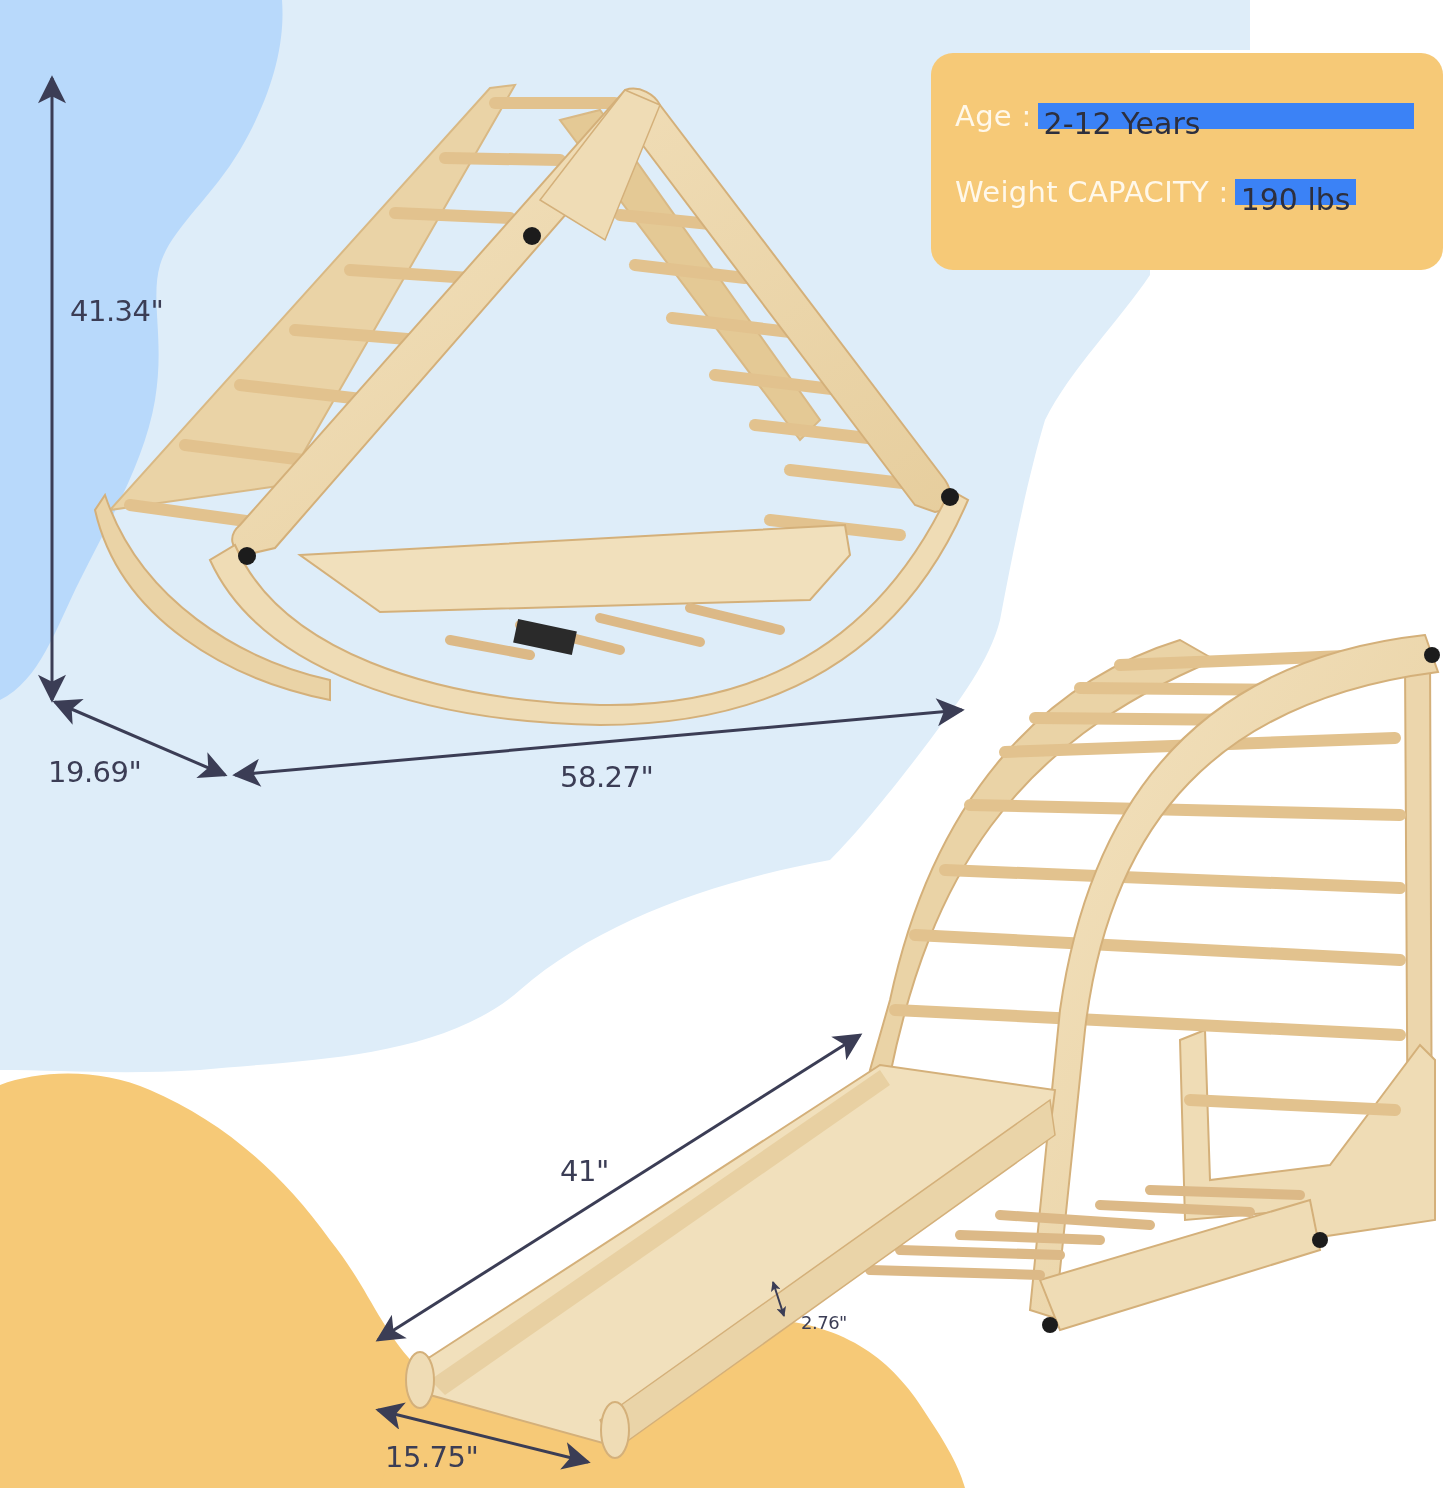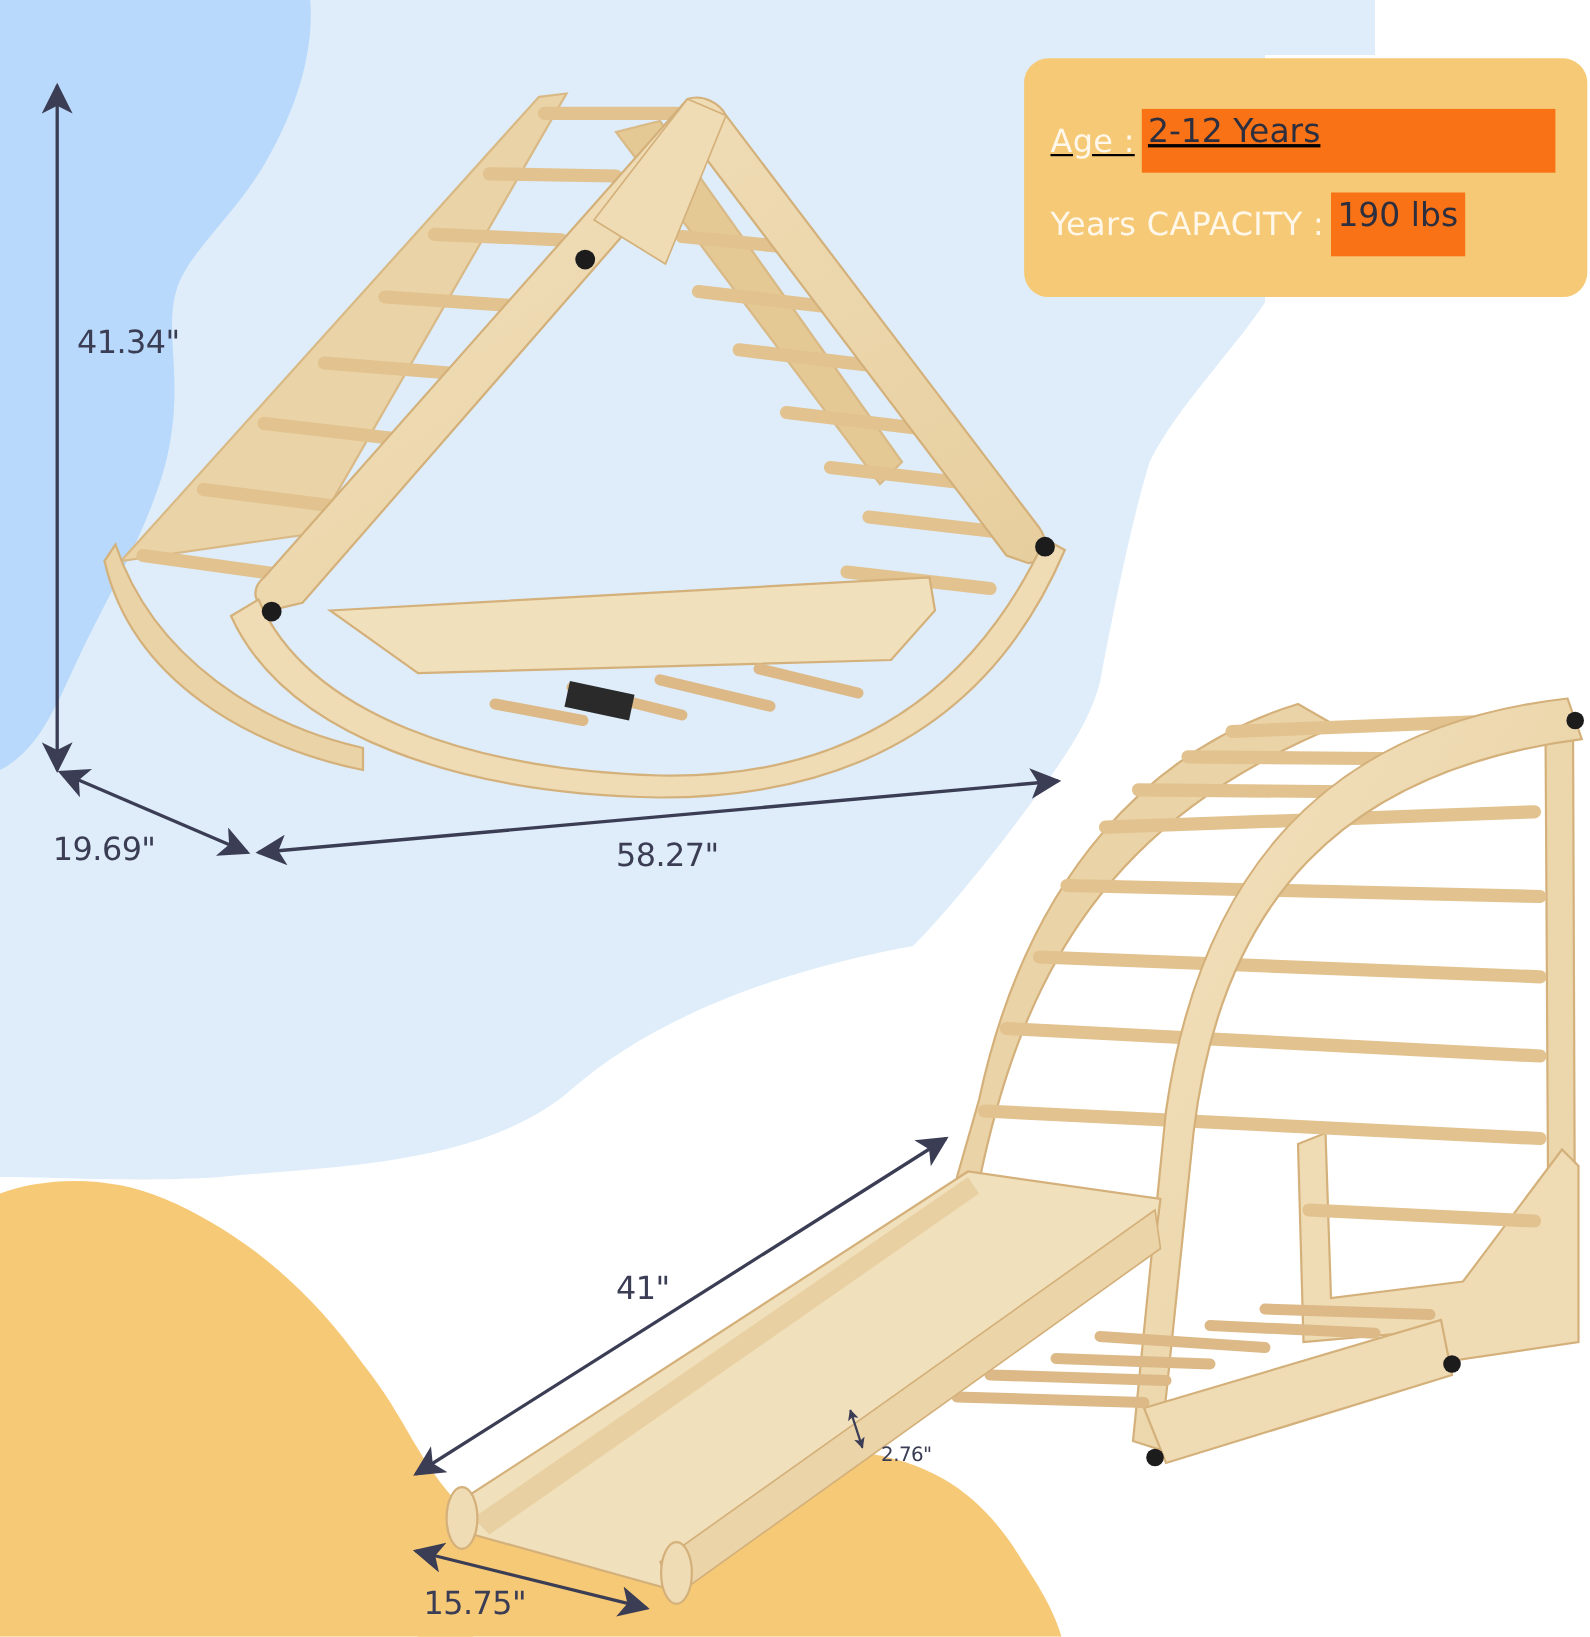--- a/index.html
+++ b/index.html
@@ -23,29 +23,29 @@
     border-radius: 22px;
   }
   .spec-row { position: absolute; left: 24px; display: flex; align-items: center; }
   .spec-key {
     color: #fff8ea;
     font-family: "DejaVu Sans", sans-serif;
     font-size: 29px;
     letter-spacing: 0.3px;
   }
   .spec-val {
-    background: #f97316;
+    background: #3b82f6;
     color: #2d2f3e;
     font-family: "DejaVu Sans", sans-serif;
     font-size: 30px;
     padding: 0 6px;
-    height: 58px;
+    height: 26px;
     line-height: 42px;
   }
-  .spec-row.age { top: 46px; text-decoration: underline; }
+  .spec-row.age { top: 46px; }
   .spec-row.age .spec-val { width: 376px; margin-left: 6px; }
   .spec-row.weight { top: 122px; }
   .spec-row.weight .spec-val { margin-left: 6px; }
 </style>
 </head>
 <body>
 
 <svg class="layer" viewBox="0 0 1445 1488" xmlns="http://www.w3.org/2000/svg">
 
   <path fill="#deedf9" d="M0,0 L1250,0 L1250,50 L1150,50 L1150,275 C1120,320 1070,370 1045,420 C1030,470 1015,540 1000,620 C990,660 960,700 930,740 C900,780 860,830 830,860 C720,880 600,920 520,990 C440,1060 300,1060 200,1070 C120,1075 60,1070 0,1070 Z"></path>
@@ -181,16 +181,16 @@
 <div class="dim-label" style="left:560px; top:1154px;">41"</div>
 <div class="dim-label" style="left:385px; top:1440px;">15.75"</div>
 <div class="dim-label small" style="left:801px; top:1312px;">2.76"</div>
 
 <div class="spec-card">
   <div class="spec-row age">
     <span class="spec-key">Age :</span>
     <span class="spec-val">2-12 Years</span>
   </div>
   <div class="spec-row weight">
-    <span class="spec-key">Years CAPACITY :</span>
+    <span class="spec-key">Weight CAPACITY :</span>
     <span class="spec-val">190 lbs</span>
   </div>
 </div>
 
 </body></html>

